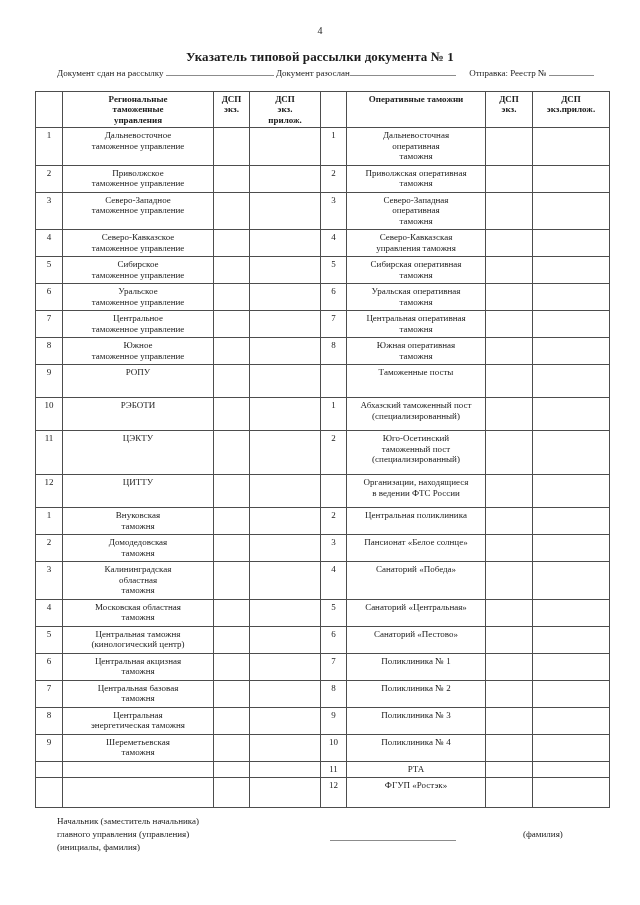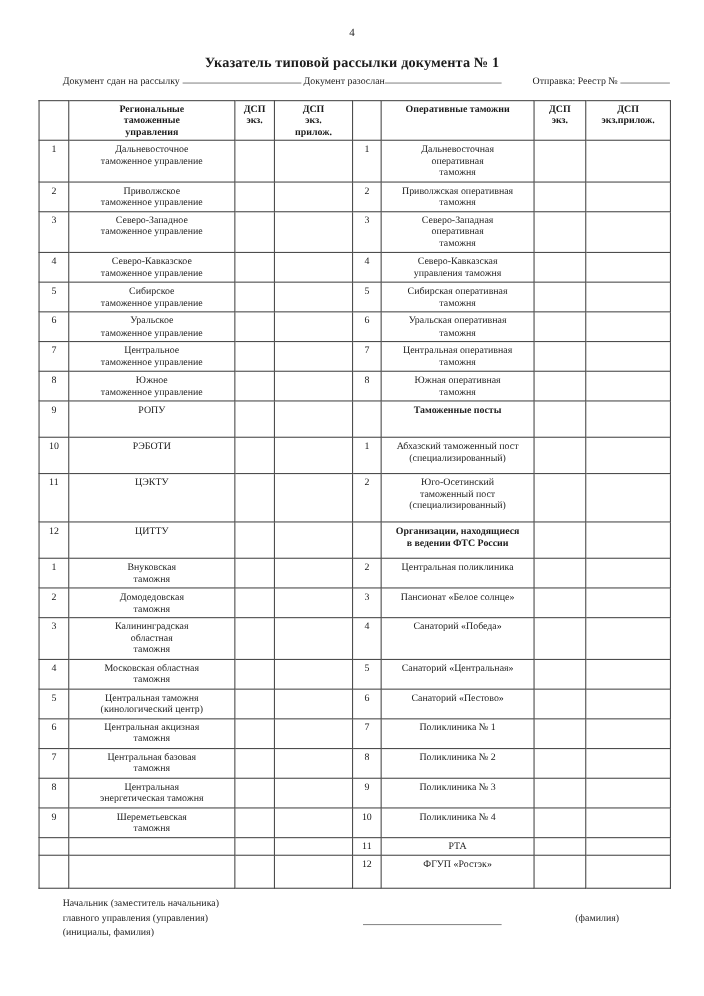--- a/index.html
+++ b/index.html
@@ -29,21 +29,21 @@
   table.dist th, table.dist td {
     border:1px solid #4d4d4d; vertical-align:top;
     padding:2px 3px 3px 3px; overflow:hidden;
   }
   table.dist th {
     font-weight:bold; text-align:center; white-space:pre-line; padding:2px 2px;
   }
   td.num-cell { text-align:center; padding:2px 1px; }
   td.name-cell { white-space:pre-line;text-align:center; }
   td.count-cell { }
-  .section-header { font-weight:bold; text-align:center; }
+  .section-header { font-weight:normal; text-align:center; }
   .sub-header { font-size:7.5px; line-height:9px; text-align:center; padding-top:4px; }
 
   
   tbody tr:nth-child(9)  td { height:27px; }
   tbody tr:nth-child(10) td { height:27px; }
   tbody tr:nth-child(11) td { height:38px; }
   tbody tr:nth-child(12) td { height:27px; }
   tbody tr:nth-child(23) td { height:24px; }
   tbody tr:nth-child(24) td { height:28px; }
 
@@ -60,21 +60,21 @@
 </head>
 <body>
 
 <div class="page">
 
   <div class="page-number">4</div>
 
   <div class="doc-title">Указатель типовой рассылки документа № 1</div>
 
   <div class="form-lines">
-    <div><span>Документ сдан на рассылку</span> <span class="blank" style="width:108px"></span> <span>Документ разослан</span><span class="blank" style="width:106px"></span> <span style="margin-left:26px">Отправка:  Реестр №</span> <span class="blank" style="width:45px"></span></div>
+    <div><span>Документ сдан на рассылку</span> <span class="blank" style="width:108px"></span> <span>Документ разослан</span><span class="blank" style="width:106px"></span> <span style="margin-left:11px">Отправка:  Реестр №</span> <span class="blank" style="width:45px"></span></div>
   </div>
 
   <table class="dist">
     <colgroup>
       <col style="width:27px">
         <col style="width:151px">
         <col style="width:36px">
         <col style="width:71px">
       <col style="width:26px">
         <col style="width:139px">

